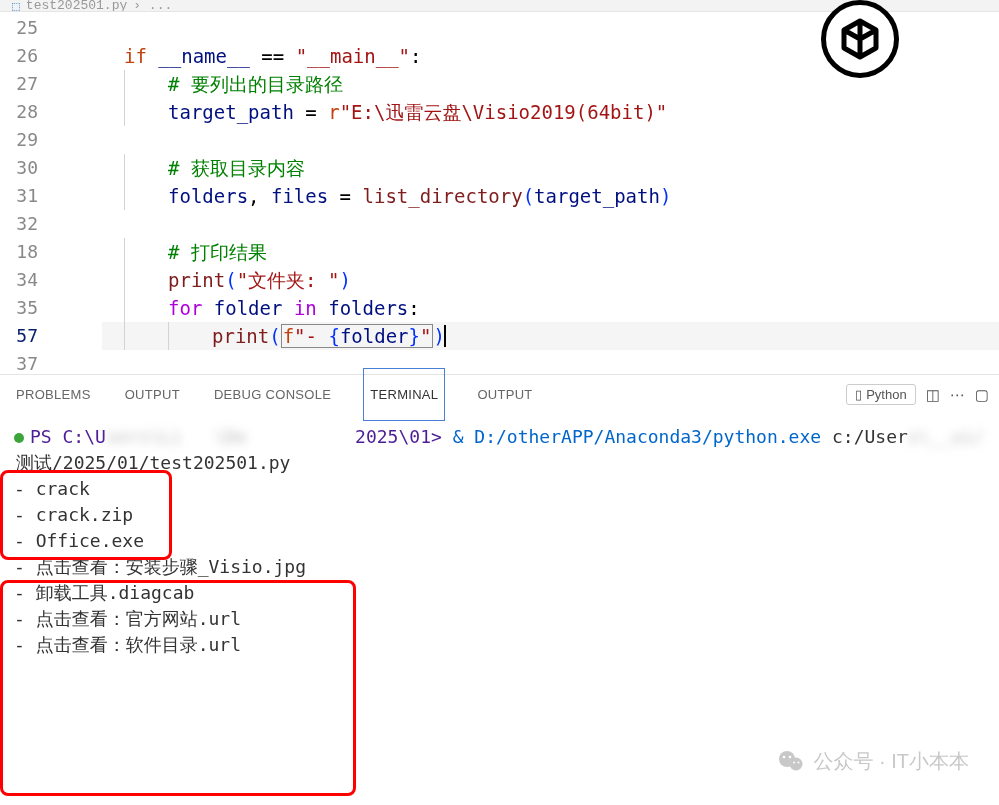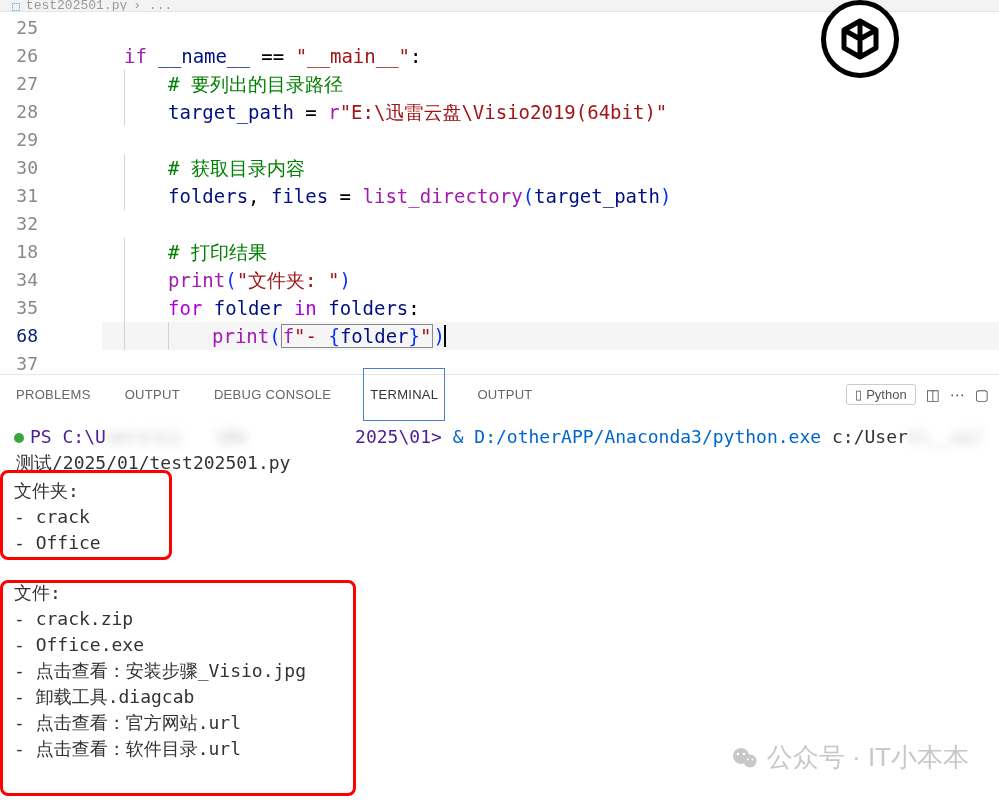--- a/index.html
+++ b/index.html
@@ -50,24 +50,24 @@
   flex: 1;
   font-family: Consolas, monospace;
   line-height: 28px;
   font-size: 19px;
   white-space: pre;
   padding-top: 2px;
   position: relative;
 }
 
 .kw { color: #af00db; }
-.kw2 { color: #a21caf; }
+.kw2 { color: #c2410c; }
 .str { color: #a31515; }
 .cm { color: #008000; }
-.fn { color: #a21caf; }
+.fn { color: #7f1d1d; }
 .var { color: #001080; }
 .op { color: #000000; }
 .paren { color: #0431fa; }
 .bracket { color: #0431fa; }
 
 .code-line { display: block; height: 28px; }
 
 .code-line.active {
   background: #f5f5f5;
 }
@@ -164,21 +164,21 @@
   font-weight: bold;
   transform: rotate(0deg);
 }
 
 .watermark {
   position: absolute;
   bottom: 30px;
   right: 30px;
   color: #c8c8c8;
   font-family: -apple-system, "Microsoft YaHei", sans-serif;
-  font-size: 26px;
+  font-size: 20px;
   display: flex;
   align-items: center;
   gap: 8px;
 }
 .wechat-icon {
   width: 28px; height: 28px;
   display: inline-flex; align-items: center; justify-content: center;
 }
 </style>
 </head>
@@ -196,21 +196,21 @@
       <div class="ln">26</div>
       <div class="ln">27</div>
       <div class="ln">28</div>
       <div class="ln">29</div>
       <div class="ln">30</div>
       <div class="ln">31</div>
       <div class="ln">32</div>
       <div class="ln">18</div>
       <div class="ln">34</div>
       <div class="ln">35</div>
-      <div class="ln active">68</div>
+      <div class="ln active">57</div>
       <div class="ln">37</div>
     </div>
   <div class="code" id="code"><div class="code-line"></div><div class="code-line" style="padding-left: 22px;"><span class="kw2">if</span> <span class="var">__name__</span> <span class="op">==</span> <span class="str">"__main__"</span>:</div><div class="code-line" style="padding-left: 22px;"><span style="display:inline-block;width:44px;border-left:1px solid #d3d3d3;height:28px;vertical-align:top"></span><span class="cm"># 要列出的目录路径</span></div><div class="code-line" style="padding-left: 22px;"><span style="display:inline-block;width:44px;border-left:1px solid #d3d3d3;height:28px;vertical-align:top"></span><span class="var">target_path</span> = <span class="kw2">r</span><span class="str">"E:\迅雷云盘\Visio2019(64bit)"</span></div><div class="code-line" style="padding-left: 22px;"></div><div class="code-line" style="padding-left: 22px;"><span style="display:inline-block;width:44px;border-left:1px solid #d3d3d3;height:28px;vertical-align:top"></span><span class="cm"># 获取目录内容</span></div><div class="code-line" style="padding-left: 22px;"><span style="display:inline-block;width:44px;border-left:1px solid #d3d3d3;height:28px;vertical-align:top"></span><span class="var">folders</span>, <span class="var">files</span> = <span class="fn">list_directory</span><span class="paren">(</span><span class="var">target_path</span><span class="paren">)</span></div><div class="code-line" style="padding-left: 22px;"></div><div class="code-line" style="padding-left: 22px;"><span style="display:inline-block;width:44px;border-left:1px solid #d3d3d3;height:28px;vertical-align:top"></span><span class="cm"># 打印结果</span></div><div class="code-line" style="padding-left: 22px;"><span style="display:inline-block;width:44px;border-left:1px solid #d3d3d3;height:28px;vertical-align:top"></span><span class="fn">print</span><span class="paren">(</span><span class="str">"文件夹: "</span><span class="paren">)</span></div><div class="code-line" style="padding-left: 22px;"><span style="display:inline-block;width:44px;border-left:1px solid #d3d3d3;height:28px;vertical-align:top"></span><span class="kw">for</span> <span class="var">folder</span> <span class="kw">in</span> <span class="var">folders</span>:</div><div class="code-line active" style="padding-left: 22px;"><span style="display:inline-block;width:44px;border-left:1px solid #d3d3d3;height:28px;vertical-align:top"></span><span style="display:inline-block;width:44px;border-left:1px solid #d3d3d3;height:28px;vertical-align:top"></span><span class="fn">print</span><span class="paren">(</span><span style="border:1px solid #888; padding:0 1px"><span class="kw2">f</span><span class="str">"- </span><span class="bracket">{</span><span class="var">folder</span><span class="bracket">}</span><span class="str">"</span></span><span class="paren">)</span><span class="cursor"></span></div><div class="code-line" style="padding-left: 22px;"></div></div>
 </div>
 
 <div class="panel-tabs">
   <div class="panel-tab">PROBLEMS</div>
   <div class="panel-tab">OUTPUT</div>
   <div class="panel-tab">DEBUG CONSOLE</div>
   <div class="panel-tab active">TERMINAL</div>
@@ -223,27 +223,24 @@
     <span class="control-icon">◫</span>
     <span class="control-icon">⋯</span>
     <span class="control-icon">▢</span>
   </div>
 </div>
 
 <div class="terminal" id="terminal">
   <div class="term-line"><span class="dot-green"></span><span class="term-yellow">PS C:\U</span><span class="term-yellow blur">sers\Li   \De          </span><span class="term-yellow">2025\01&gt; </span><span class="term-blue">&amp;</span> <span class="term-blue">D:/otherAPP/Anaconda3/python.exe</span><span> c:/User</span><span class="blur">s\__ui/</span></div>
   <div class="term-line" style="padding-left:2px">测试/2025/01/test202501.py</div>
 
-  <div class="term-line" style="margin-top:2px">文件夹:</div>
   <div id="folders-list">
       <div class="term-line">- crack</div>
-      <div class="term-line">- Office</div>
-    </div>
-
-  <div class="term-line" style="margin-top:24px">文件:</div>
+    </div>
+
   <div id="files-list">
       <div class="term-line">- crack.zip</div>
       <div class="term-line">- Office.exe</div>
       <div class="term-line">- 点击查看：安装步骤_Visio.jpg</div>
       <div class="term-line">- 卸载工具.diagcab</div>
       <div class="term-line">- 点击查看：官方网站.url</div>
       <div class="term-line">- 点击查看：软件目录.url</div>
     </div>
 
   <div class="highlight-box" style="top:56px; left:0px; width:172px; height:90px"></div>

